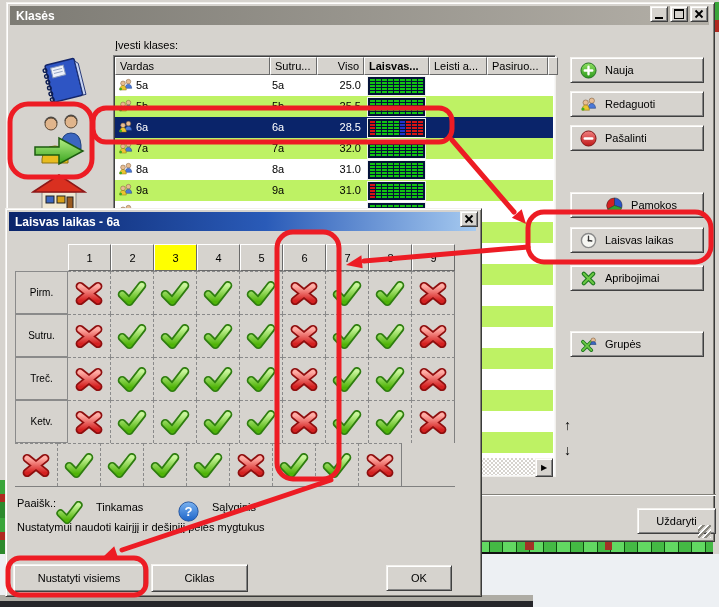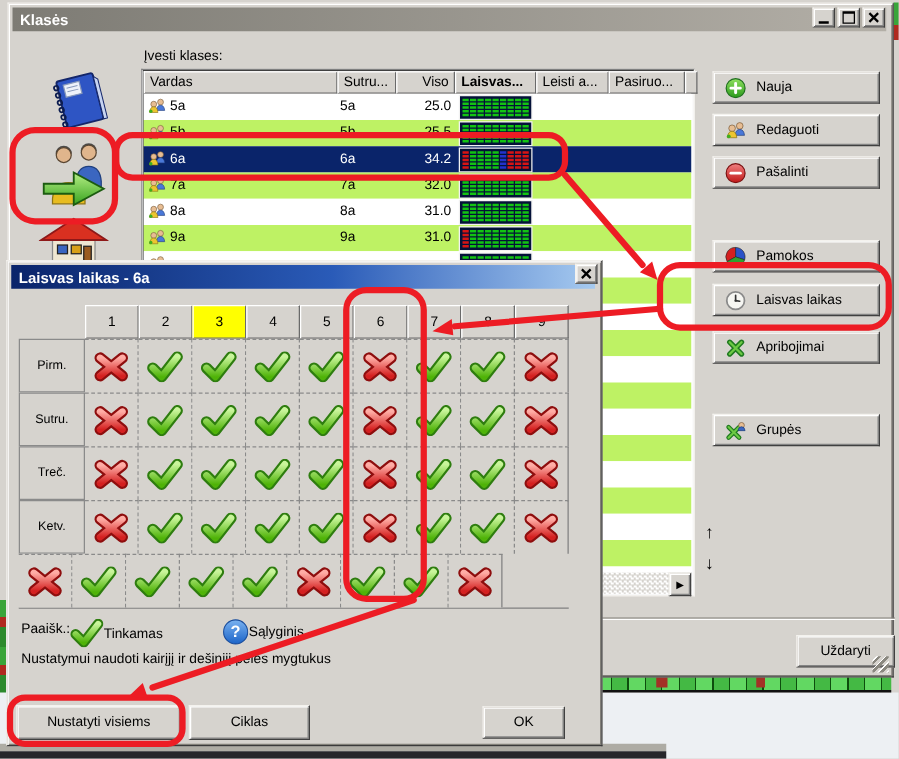--- a/index.html
+++ b/index.html
@@ -70,21 +70,21 @@
   #ft-grid{position:absolute;left:9px;top:62px;border-bottom:1px solid #808080}
   .ftrow{display:flex}
   .dcell{width:53px;height:43px;box-sizing:border-box;display:flex;align-items:center;justify-content:center;
          background:#d6d3ce;border:1px solid #8a8a8a;font-size:10px}
   .dcell.hl{background:#ffff00}
   .gcell{width:43px;height:43px;box-sizing:border-box;display:flex;align-items:center;justify-content:center;
          border-right:1px dashed #8a8a8a;border-top:1px dashed #8a8a8a;background:#d6d3ce}
   .gcell.last{border-right:1px solid #808080}
   .ck{width:30px;height:25px}
   #ft-legend-label{left:11px;top:288px}
-  .lgitem{position:absolute;top:286px;display:flex;align-items:center;}
+  .lgitem{position:absolute;top:292px;display:flex;align-items:flex-start;gap:13px}
   #ft-note{left:11px;top:312px}
   .ft-btn{position:absolute;top:355px;height:26px;display:flex;align-items:center;justify-content:center}
   
   #annotations{left:0;top:0;z-index:20;pointer-events:none}
   #defs-holder{position:absolute;width:0;height:0;overflow:hidden}
 </style>
 </head>
 <body>
 
 <svg id="defs-holder" aria-hidden="true">
@@ -364,21 +364,21 @@
             <i style="background: rgb(18, 196, 18);"></i>
             <i style="background: rgb(18, 196, 18);"></i>
           </div>
         </div>
         <div class="crow sel">
           <svg width="15" height="14" class="rowic">
             <use href="#sym-class"></use>
           </svg>
           <span class="c-name">6a</span>
           <span class="c-short">6a</span>
-          <span class="c-total">34.2</span>
+          <span class="c-total">28.5</span>
           <div class="mgrid">
             <i style="background: rgb(216, 20, 20);"></i>
             <i style="background: rgb(18, 196, 18);"></i>
             <i style="background: rgb(18, 196, 18);"></i>
             <i style="background: rgb(18, 196, 18);"></i>
             <i style="background: rgb(18, 196, 18);"></i>
             <i style="background: rgb(34, 51, 204);"></i>
             <i style="background: rgb(216, 20, 20);"></i>
             <i style="background: rgb(216, 20, 20);"></i>
             <i style="background: rgb(216, 20, 20);"></i>
@@ -669,21 +669,21 @@
           <use href="#sym-people"></use>
         </svg>
         <span>Redaguoti</span>
       </div>
       <div class="action-btn b3" style="top: 122px;">
         <svg width="17" height="17">
           <use href="#sym-minus"></use>
         </svg>
         <span>Pašalinti</span>
       </div>
-      <div class="action-btn b3" style="top: 189px;">
+      <div class="action-btn b3" style="top: 189px; justify-content: center;">
         <svg width="17" height="17">
           <use href="#sym-lessons"></use>
         </svg>
         <span>Pamokos</span>
       </div>
       <div class="action-btn b3" style="top: 224px;">
         <svg width="17" height="17">
           <use href="#sym-clock"></use>
         </svg>
         <span>Laisvas laikas</span>

